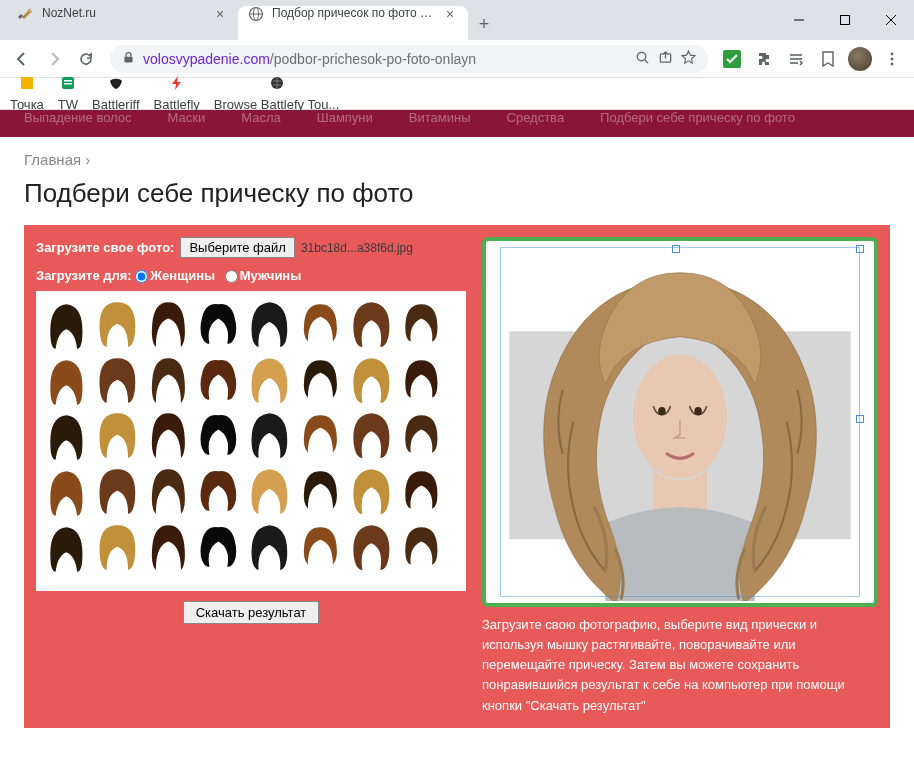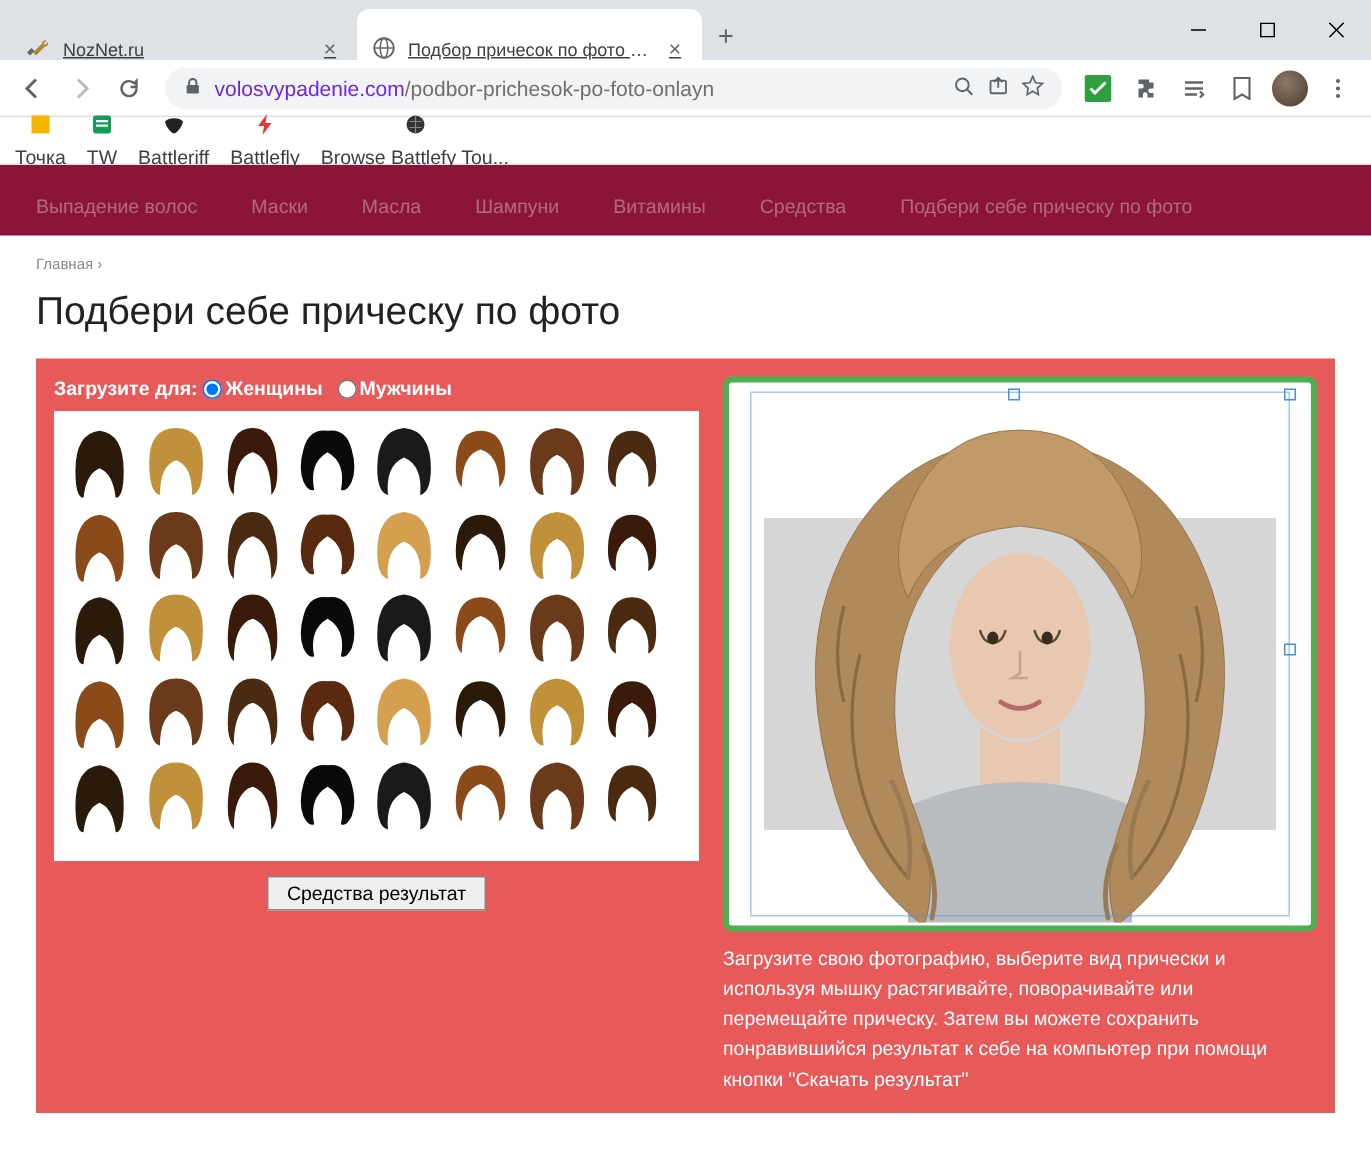--- a/index.html
+++ b/index.html
@@ -1,21 +1,21 @@
 <!DOCTYPE html>
 <html><head>
 <meta charset="utf-8">
 <style>
 * { margin: 0; padding: 0; box-sizing: border-box; }
 body { font-family: Arial, sans-serif; background: #fff; overflow: hidden; }
 
 
 .titlebar { height: 40px; background: #dee1e6; display: flex; align-items: flex-end; }
 .tabs-row { display: flex; align-items: flex-end; flex: 1; padding-left: 8px; }
-.tab { height: 34px; display: flex; align-items: flex-end; padding: 0 10px; border-radius: 8px 8px 0 0; font-size: 12px; color: #3c4043; cursor: pointer; gap: 8px; min-width: 0; text-decoration: underline; }
+.tab { height: 34px; display: flex; align-items: flex-start; padding: 0 10px; border-radius: 8px 8px 0 0; font-size: 12px; color: #3c4043; cursor: pointer; gap: 8px; min-width: 0; }
 .tab.inactive { background: transparent; width: 230px; }
 .tab.active { background: #fff; width: 230px; }
 .tab-title { white-space: nowrap; overflow: hidden; text-overflow: ellipsis; flex: 1; }
 .tab-favicon { width: 16px; height: 16px; flex-shrink: 0; display: flex; align-items: center; justify-content: center; }
 .tab-close { width: 16px; height: 16px; display: flex; align-items: center; justify-content: center; color: #5f6368; font-size: 14px; flex-shrink: 0; }
 .newtab { width: 28px; height: 28px; display: flex; align-items: center; justify-content: center; color: #5f6368; font-size: 18px; margin-left: 2px; margin-bottom: 2px; }
 .window-controls { display: flex; align-items: center; height: 40px; }
 .win-btn { width: 46px; height: 30px; display: flex; align-items: center; justify-content: center; color: #000; }
 .win-btn svg { width: 10px; height: 10px; }
 
@@ -30,24 +30,24 @@
 .ext-icon { width: 28px; height: 28px; display: flex; align-items: center; justify-content: center; }
 .avatar { width: 24px; height: 24px; border-radius: 50%; background: radial-gradient(circle at 40% 35%, #8a7a6a, #4a3a2a); }
 
 
 .bookmarks { height: 32px; background: #fff; display: flex; align-items: center; padding: 0 10px; gap: 14px; font-size: 13px; color: #3c4043; border-bottom: 1px solid #e0e0e0; }
 .bookmark { display: flex; align-items: center; gap: 6px; flex-direction: column; }
 .bm-icon { width: 16px; height: 16px; display: flex; align-items: center; justify-content: center; }
 
 
 .page { height: calc(774px - 40px - 38px - 32px); overflow: auto; background: #fff; }
-.site-nav { background: #8b1538; color: #fff; padding: 20px 24px 10px; font-size: 13px; }
+.site-nav { background: #8b1538; color: #fff; padding: 0 24px 10px; font-size: 13px; }
 .site-nav-row { display: flex; gap: 36px; flex-wrap: wrap; }
 .site-nav-row span { white-space: nowrap; }
-.breadcrumb { padding: 14px 24px 4px; font-size: 10px; color: #888; }
+.breadcrumb { padding: 14px 24px 4px; font-size: 15px; color: #888; }
 .breadcrumb a { color: #888; text-decoration: none; }
 .page-title { padding: 6px 24px 16px; font-size: 26px; font-weight: 400; color: #222; }
 
 .tool-wrap { margin: 0 24px; background: #e85a5a; padding: 12px; display: flex; gap: 16px; }
 .left-col { flex: 0 0 430px; }
 .right-col { flex: 1; min-width: 0; }
 
 .upload-row { color: #fff; font-size: 13px; font-weight: bold; margin-bottom: 10px; display: flex; align-items: center; gap: 6px; }
 .file-btn { background: #efefef; border: 1px solid #888; color: #000; font-size: 13px; padding: 2px 8px; font-weight: normal; }
 .file-name { font-weight: normal; color: #3a3a3a; font-size: 12px; }
@@ -258,20 +258,25 @@
 
   <div class="breadcrumb">
     <a href="#">Главная</a>
     <span>›</span>
   </div>
 
   <h1 class="page-title">Подбери себе прическу по фото</h1>
 
   <div class="tool-wrap">
     <div class="left-col">
+      <div class="upload-row">
+        <span>Загрузите свое фото:</span>
+        <button class="file-btn">Выберите файл</button>
+        <span class="file-name">31bc18d...a38f6d.jpg</span>
+      </div>
       <div class="gender-row">
         <span>Загрузите для:</span>
         <input type="radio" name="g" checked="" style=""><label>Женщины</label>
         <input type="radio" name="g" style=""><label>Мужчины</label>
       </div>
       <div class="hair-grid-wrap">
         <div class="hair-grid">
           <div class="hair-grid-inner" id="hair-grid-inner">
               <div class="hair-thumb">
                 <svg class="hs" viewBox="0 0 50 60" style="--c:#2a1a0a">
@@ -470,21 +475,21 @@
               </div>
               <div class="hair-thumb">
                 <svg class="hs" viewBox="0 0 50 60" style="--c:#4a2a10">
                   <path d="M25 8q-18 0-18 26 0 14 6 16-2-20 12-26 14 6 12 26 6-2 6-16 0-26-18-26z"></path>
                 </svg>
               </div>
             </div>
         </div>
       </div>
       <div class="download-row">
-        <button class="download-btn">Средства результат</button>
+        <button class="download-btn">Скачать результат</button>
       </div>
     </div>
 
     <div class="right-col">
       <div class="preview-box">
         <div class="preview-inner">
           
           <svg width="100%" height="100%" viewBox="0 0 360 360" preserveAspectRatio="xMidYMid slice">
             <rect width="360" height="360" fill="#ffffff"></rect>
             <rect x="20" y="95" width="320" height="195" fill="#d6d6d6"></rect>

